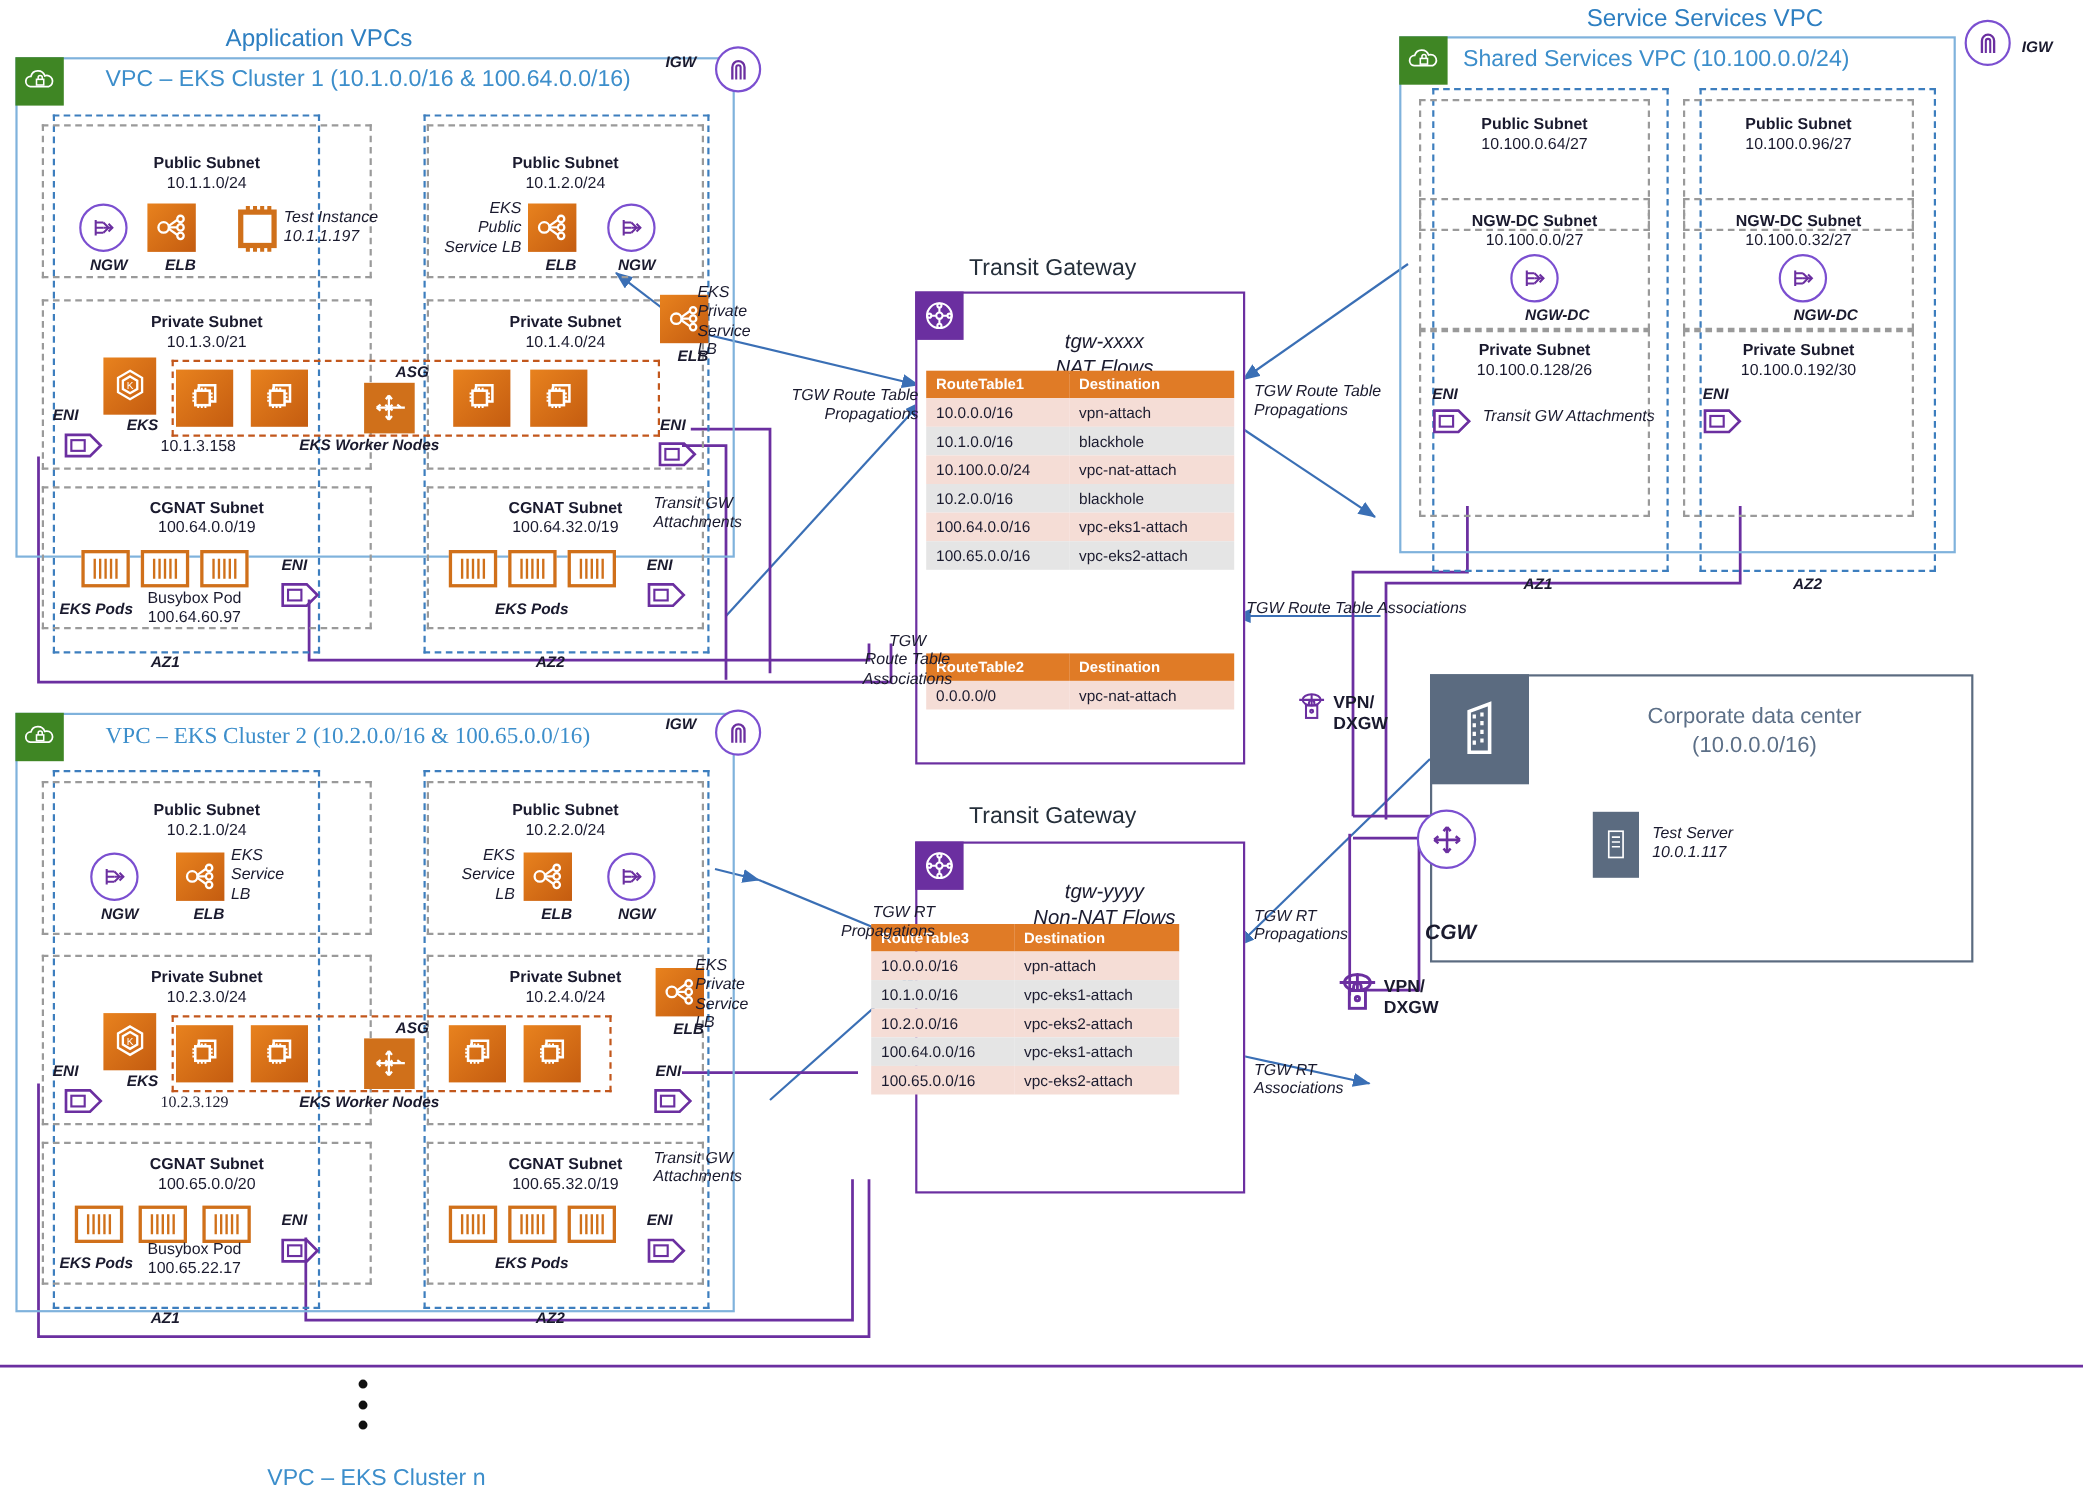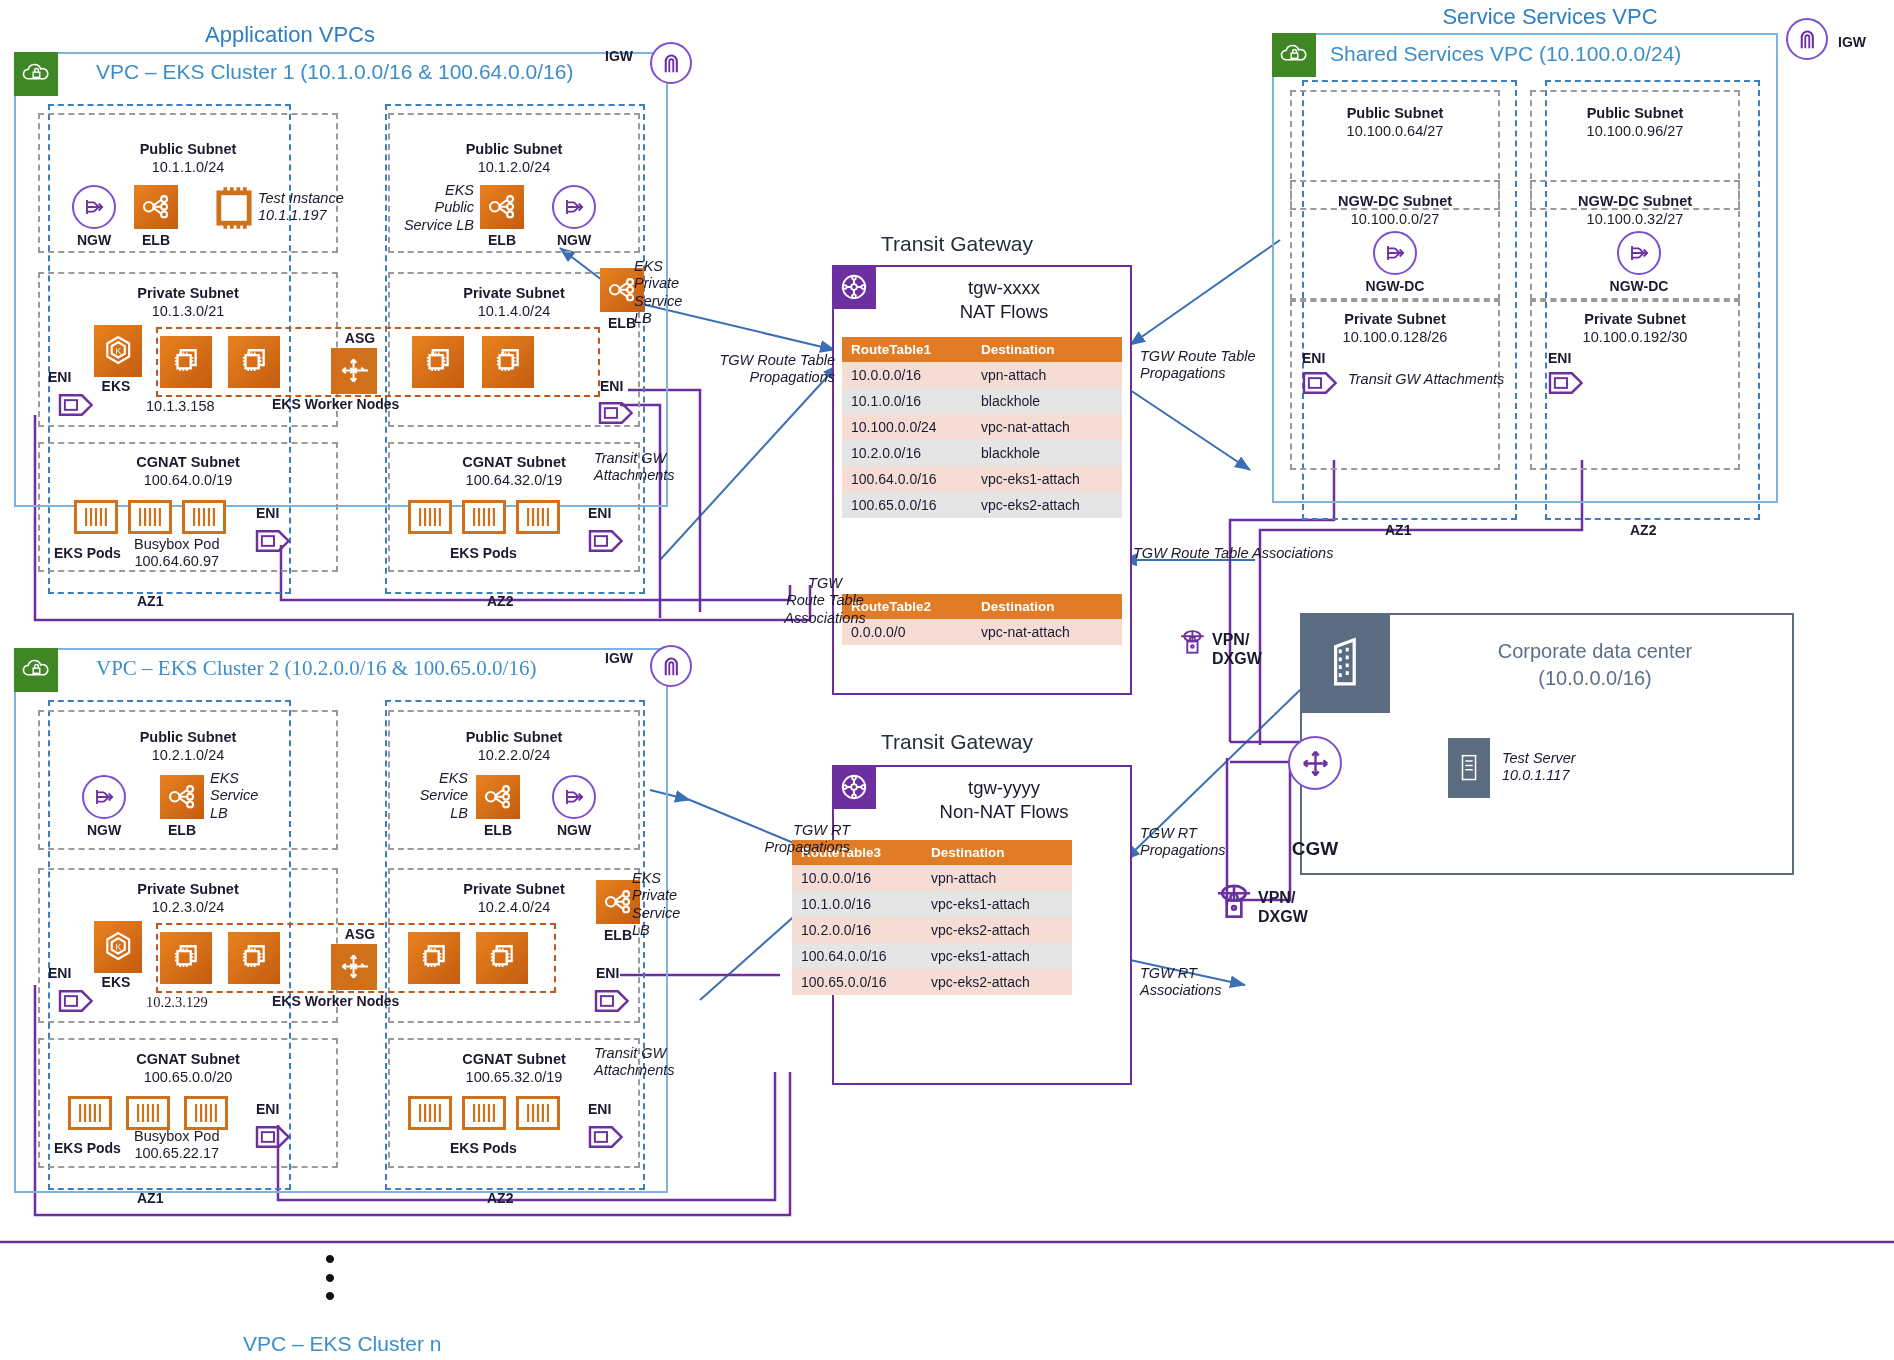--- a/index.html
+++ b/index.html
@@ -37,21 +37,21 @@
   }
   .az-box { border:2px dashed #3d7ebe; background:transparent; }
   .asg-box { border:2px dashed #c2571c; background:transparent; }
 
   .subnet-label {
     text-align:center; font-size:14.5px; font-weight:bold; line-height:1.25;
     white-space:nowrap;
   }
   .subnet-label .cidr { font-weight:normal; }
 
-  .cap { font-size:14px; font-weight:bold; text-align:center; white-space:nowrap; }
+  .cap { font-size:14px; font-weight:bold; text-align:right; white-space:nowrap;font-style:italic; }
   .cap-it { font-size:14.5px; font-style:italic; line-height:1.2; white-space:nowrap;}
   .cap-it-w { font-size:14.5px; font-style:italic; line-height:1.2; }
 
   
   .tile { background:linear-gradient(135deg,#e8821e,#c45c10); display:flex;
           align-items:center; justify-content:center; }
   .tile svg { width:76%; height:76%; }
   .tile-flat { background:#d0701a; display:flex; align-items:center; justify-content:center;}
   .tile-flat svg { width:72%; height:72%; }
 
@@ -65,21 +65,21 @@
   .pod { border:3px solid #d0701a; background:#fff; display:flex;
          align-items:center; justify-content:center; }
   .pod svg { width:100%; height:100%; }
 
   
   .tgw-title { font-size:21px; color:#26303b; text-align:center; white-space:nowrap; }
   .tgw-panel { border:2px solid #6b2fa0; background:#fff; }
   .tgw-chip { width:44px; height:44px; background:#6b2fa0; display:flex;
               align-items:center; justify-content:center; }
   .tgw-chip svg { width:30px; height:30px; }
-  .tgw-name { font-size:18.5px; text-align:center; line-height:1.3; }
+  .tgw-name { font-style:italic; font-size:18.5px; text-align:center; line-height:1.3;margin-top:22px; }
 
   table.rt { border-collapse:collapse; table-layout:fixed; }
   table.rt th {
     background:#e07b26; color:#fff; font-size:13.5px; font-weight:bold;
     text-align:left; padding:5px 9px; height:23px;
   }
   table.rt td { font-size:14px; padding:5px 9px; height:23px; white-space:nowrap; }
   table.rt tr.odd td { background:#f5ddd6; }
   table.rt tr.even td { background:#e5e5e5; }
 

